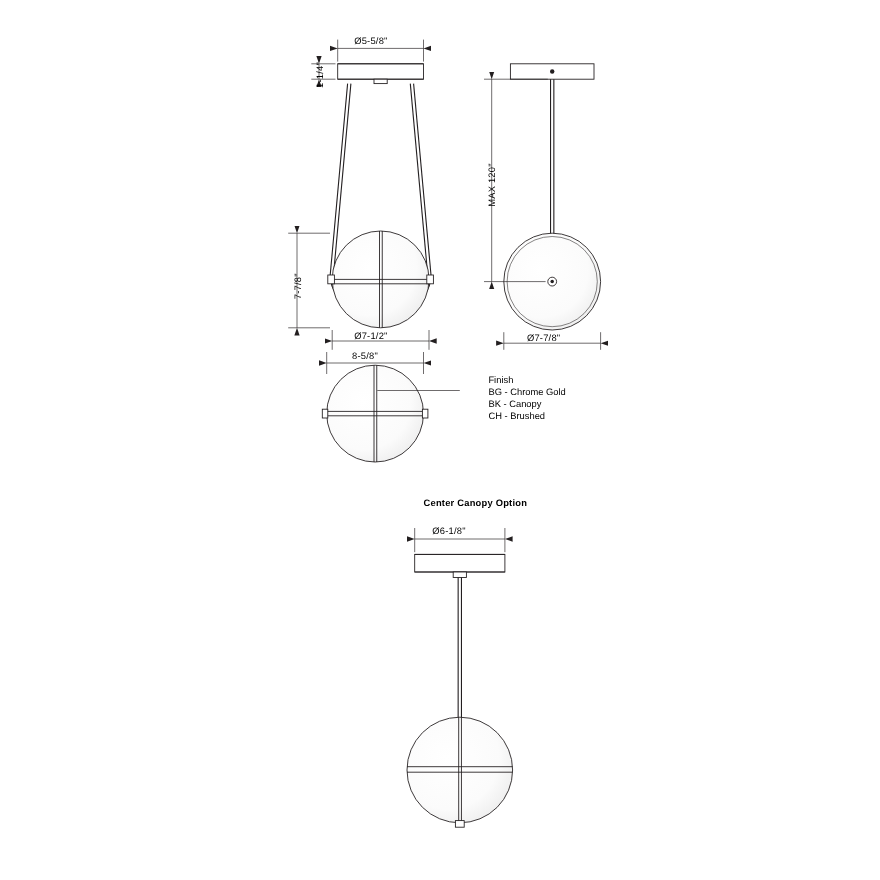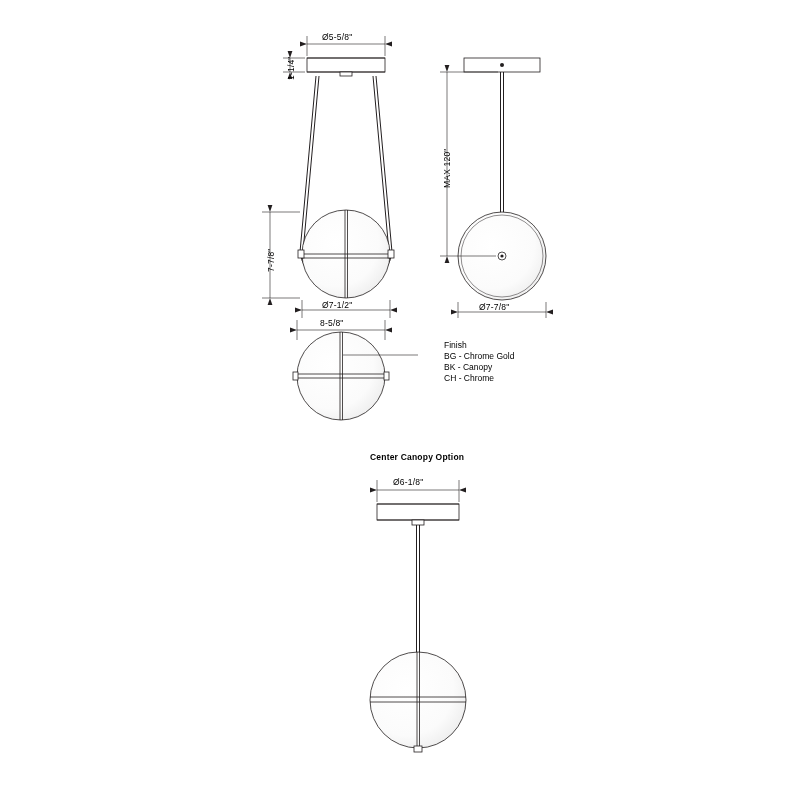--- a/index.html
+++ b/index.html
@@ -199,20 +199,20 @@
   <div class="lbl rot" style="left:442px; top:188px;">MAX 120"</div>
 
   <div class="lbl" style="left:479px; top:302px;">Ø7-7/8"</div>
 
   <div class="lbl" style="left:320px; top:318px;">8-5/8"</div>
 
   <div class="finish-block" style="left:444px; top:340px;">
     <div>Finish</div>
     <div>BG - Chrome Gold</div>
     <div>BK - Canopy</div>
-    <div>CH - Chrome</div>
+    <div>CH - Brushed</div>
   </div>
 
-  <div class="lbl bold" style="left:370px; top:452px;">Center Canopy Option</div>
+  <div class="lbl bold" style="left:385px; top:452px;">Center Canopy Option</div>
 
   <div class="lbl" style="left:393px; top:477px;">Ø6-1/8"</div>
 
 </div>
 
 </body></html>

